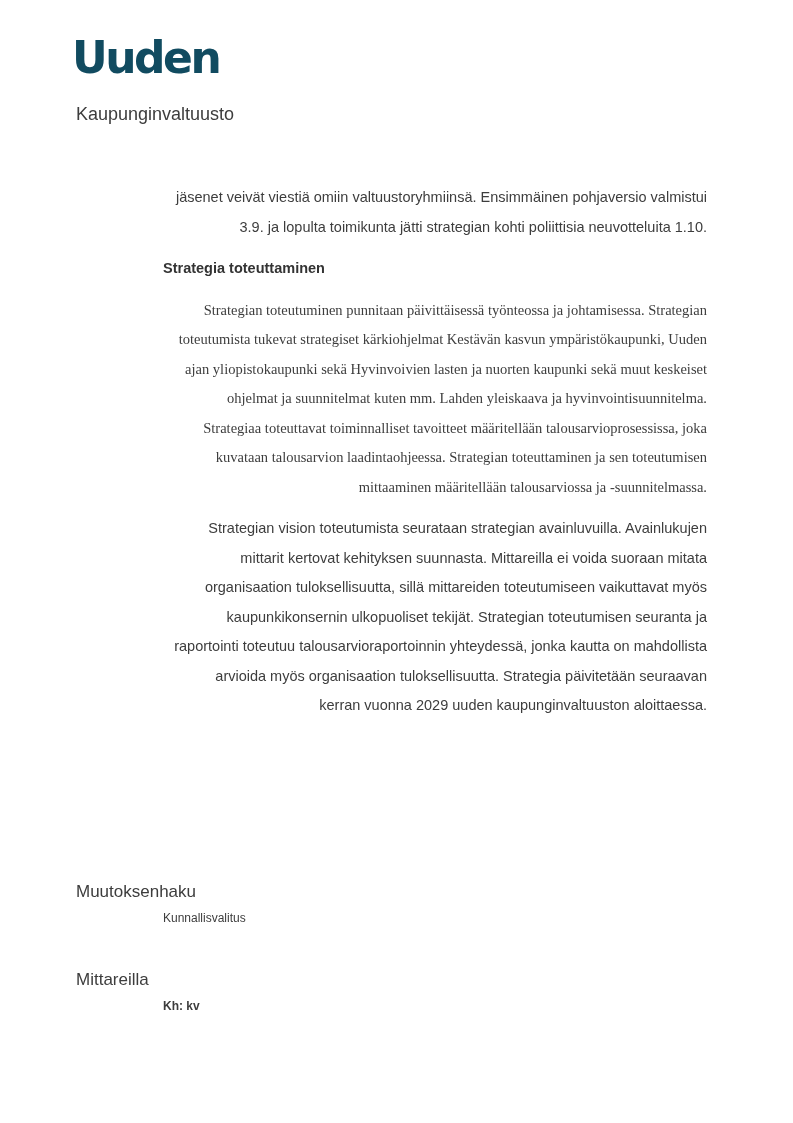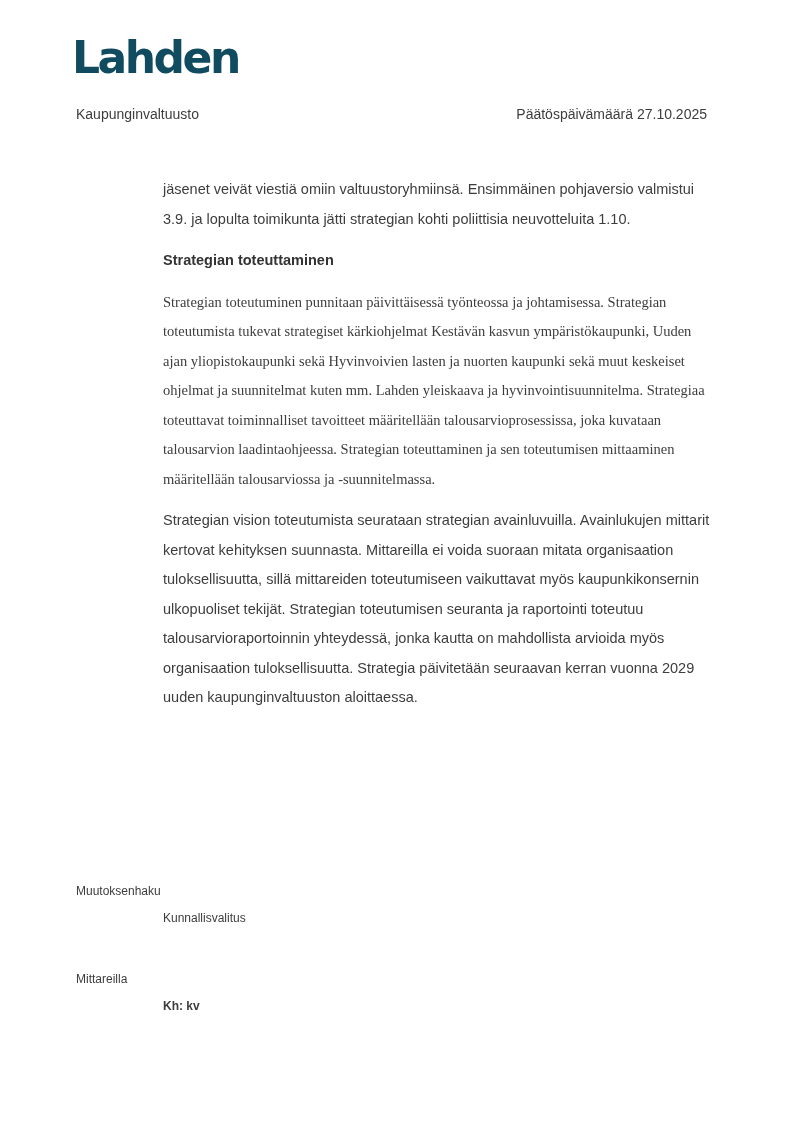--- a/index.html
+++ b/index.html
@@ -29,82 +29,82 @@
     user-select: none;
   }
   .header-row {
     position: absolute;
     left: 76px;
     right: 86px;
     top: 104px;
     display: flex;
     justify-content: space-between;
     align-items: center;
-    font-size: 14px;
+    font-size: 18px;
     line-height: 20px;
     color: #3d3d3d;
   }
   .content {
     position: absolute;
     left: 163px;
     top: 175px;
     width: 552px;
     font-size: 14.5px;
     line-height: 29.5px;
     color: #3d3d3d;
   }
   .content p {
-    margin: 0;
+    margin: 8px;
+    text-align: right;
   }
   .content h2 {
     margin: 0;
     font-size: 14.5px;
     line-height: 29.5px;
     font-weight: bold;
     color: #333333;
   }
   .content .h1-block  { margin-top: 12px; }
   .content .p2-block  { margin-top: 12px; font-family: Liberation Serif, serif; }
   .content .h2-block  { margin-top: 42px; }
   .content .p3-block  { margin-top: 12px; }
   .side-label {
     position: absolute;
     left: 76px;
-    font-size: 12px;
+    font-size: 17px;
     line-height: 29.5px;
     color: #3d3d3d;
   }
   .side-value {
     position: absolute;
     left: 163px;
     font-size: 12px;
     line-height: 29.5px;
     color: #3d3d3d;
   }
   .pos-appeal-label   { top: 877px; }
   .pos-appeal-value   { top: 904px; }
   .pos-actions-label  { top: 965px; }
   .pos-actions-value  { top: 992px; font-weight: bold; }
 </style>
 </head>
 <body>
 
 <div class="page">
 
-  <div class="logo">Lahden</div>
+  <div class="logo">Uuden</div>
 
   <div class="header-row">
     <span>Kaupunginvaltuusto</span>
-    <span>Päätöspäivämäärä 27.10.2025</span>
   </div>
 
   <div class="content">
     <p class="p1-block">jäsenet veivät viestiä omiin valtuustoryhmiinsä. Ensimmäinen pohjaversio valmistui 3.9. ja lopulta toimikunta jätti strategian kohti poliittisia neuvotteluita 1.10.</p>
 
-    <h2 class="h1-block">Strategian toteuttaminen</h2>
+    <h2 class="h1-block">Strategia toteuttaminen</h2>
 
     <p class="p2-block">Strategian toteutuminen punnitaan päivittäisessä työnteossa ja johtamisessa. Strategian toteutumista tukevat strategiset kärkiohjelmat Kestävän kasvun ympäristökaupunki, Uuden ajan yliopistokaupunki sekä Hyvinvoivien lasten ja nuorten kaupunki sekä muut keskeiset ohjelmat ja suunnitelmat kuten mm. Lahden yleiskaava ja hyvinvointisuunnitelma. Strategiaa toteuttavat toiminnalliset tavoitteet määritellään talousarvioprosessissa, joka kuvataan talousarvion laadintaohjeessa. Strategian toteuttaminen ja sen toteutumisen mittaaminen määritellään talousarviossa ja -suunnitelmassa.</p>
 
 
     <p class="p3-block">Strategian vision toteutumista seurataan strategian avainluvuilla. Avainlukujen mittarit kertovat kehityksen suunnasta.  Mittareilla ei voida suoraan mitata organisaation tuloksellisuutta, sillä mittareiden toteutumiseen vaikuttavat myös kaupunkikonsernin ulkopuoliset tekijät. Strategian toteutumisen seuranta ja raportointi toteutuu talousarvioraportoinnin yhteydessä, jonka kautta on mahdollista arvioida myös organisaation tuloksellisuutta. Strategia päivitetään seuraavan kerran vuonna 2029 uuden kaupunginvaltuuston aloittaessa.</p>
   </div>
 
   <div class="side-label pos-appeal-label">Muutoksenhaku</div>
 
   <div class="side-value pos-appeal-value">Kunnallisvalitus</div>

